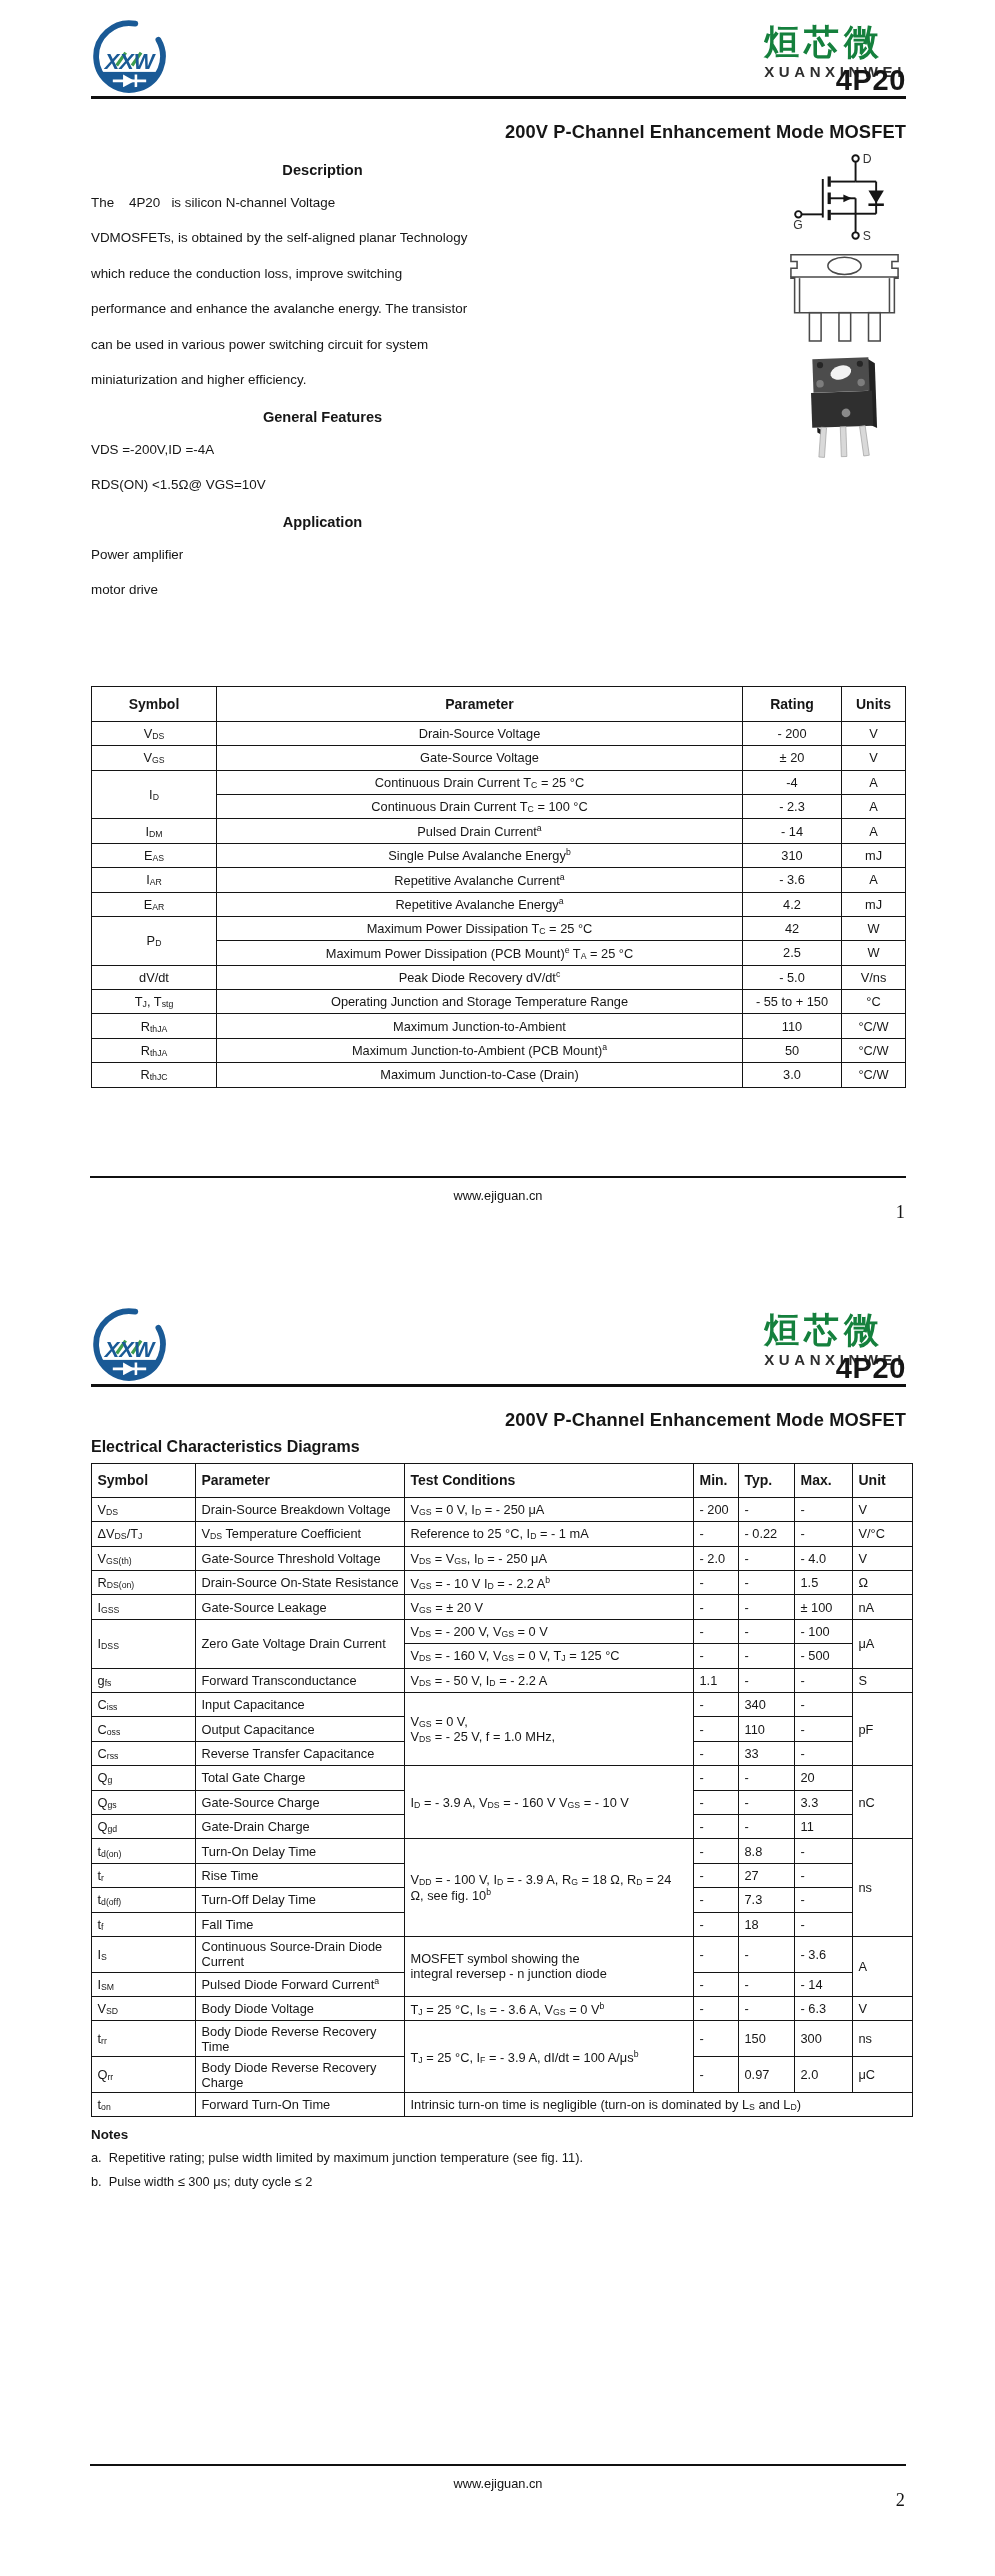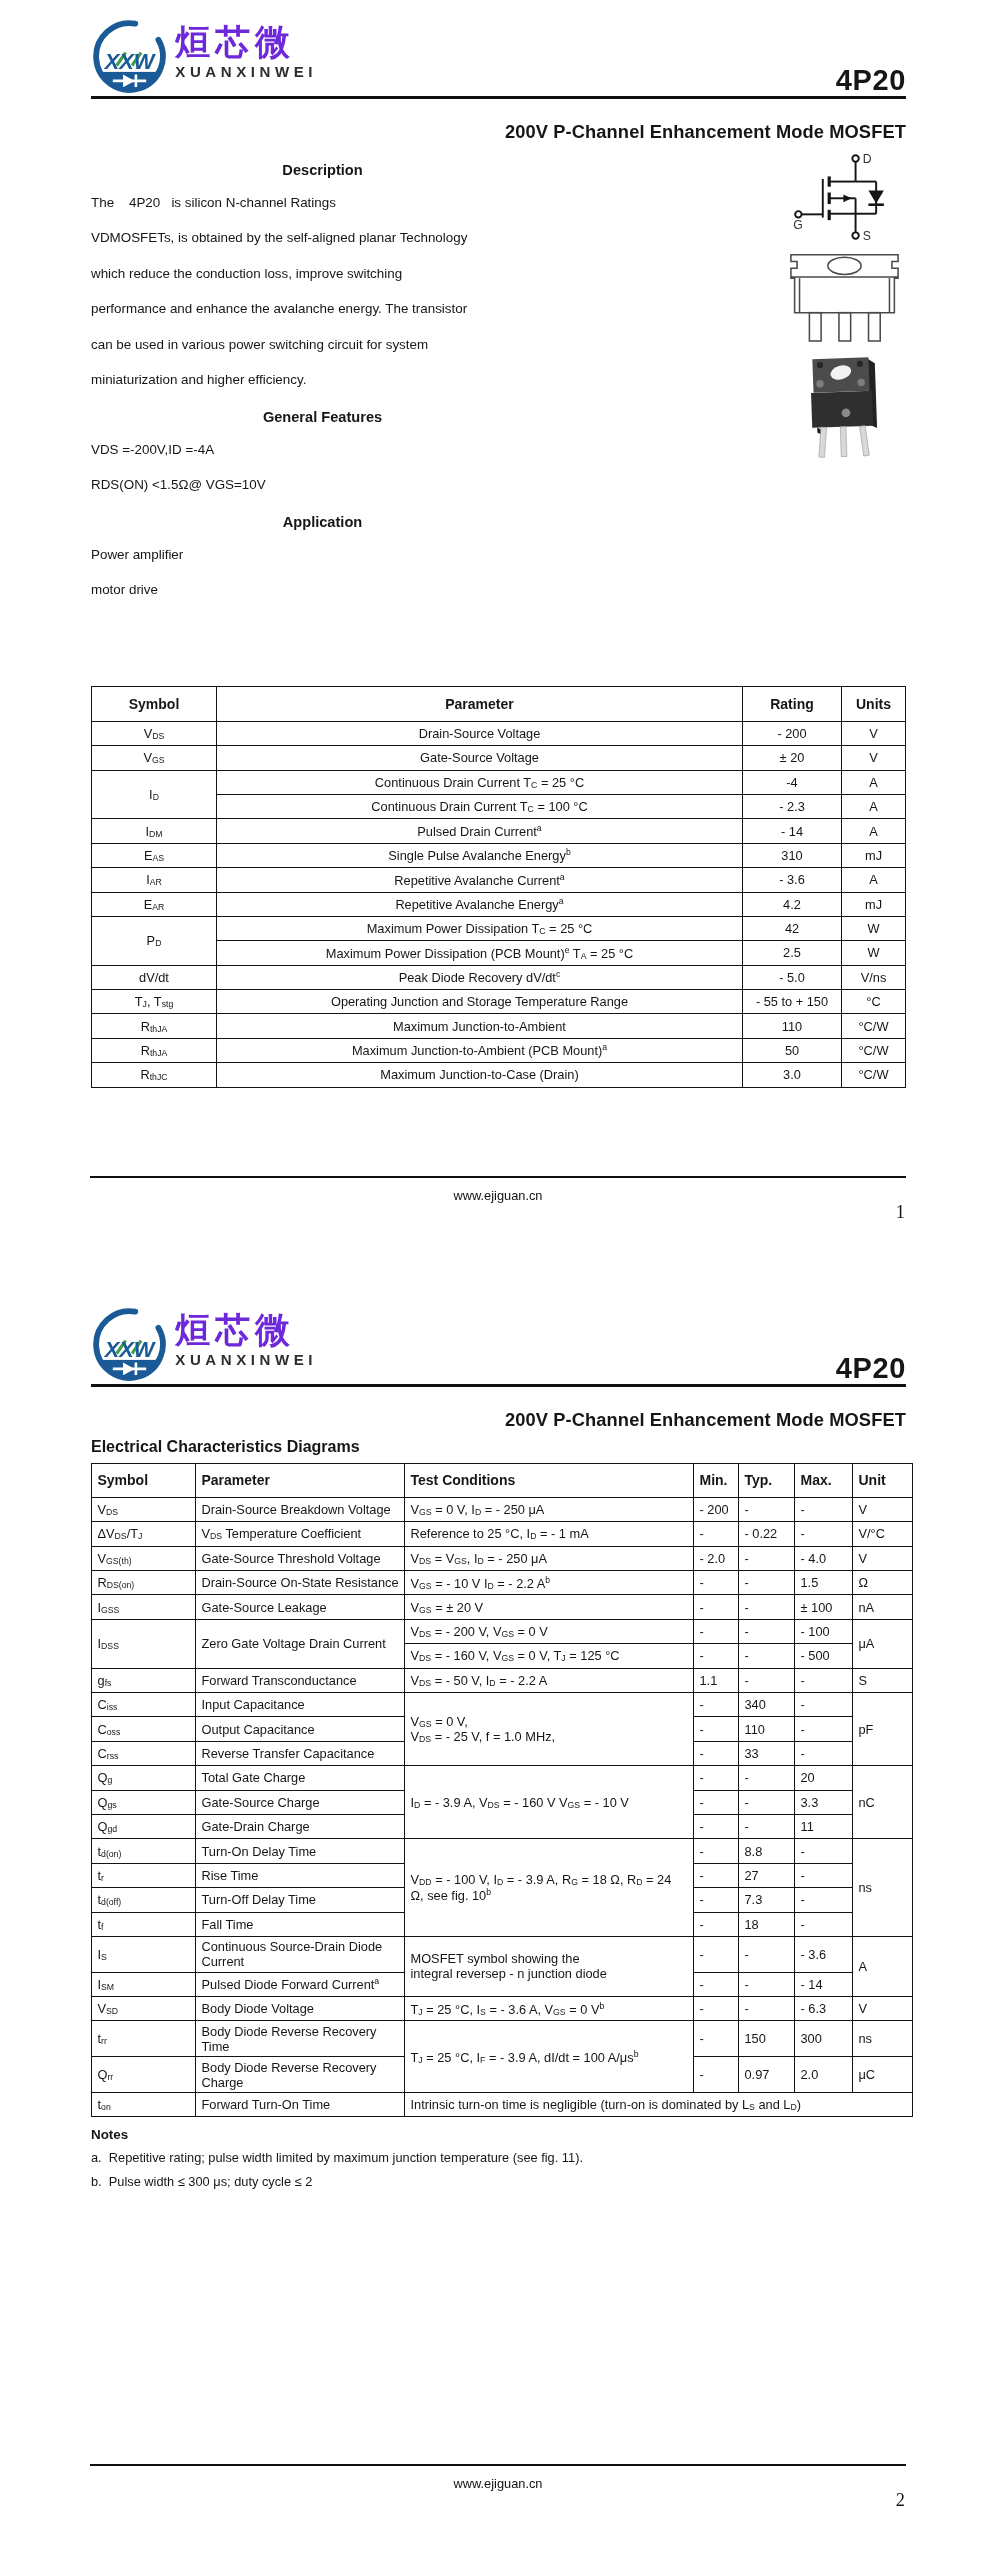--- a/index.html
+++ b/index.html
@@ -1,24 +1,24 @@
 <!DOCTYPE html>
 <html style="font-size:9.8px"><head>
 <meta charset="utf-8">
 <style>
   html,body{margin:0;padding:0;background:#ffffff;color:#161616;}
   body{width:995px;font-family:"Liberation Sans",sans-serif;}
   .page{position:relative;width:995px;height:1288px;overflow:hidden;background:#fff;}
   .content{padding:0 89px 0 91px;position:relative;}
   
   .hd{position:relative;padding-top:18.3px;}
-  .logoRow{display:flex;align-items:flex-start;gap:7.3px;}
+  .logoRow{display:flex;align-items:flex-start;gap:7.3px;justify-content:space-between;}
   .mark{width:77px;height:77px;flex:0 0 auto;}
   .brandtxt{padding-top:6.1px;}
-  .zh{font-size:35px;font-weight:bold;line-height:1.05;letter-spacing:4.9px;color:#6d28d9;font-family:"DejaVu Sans",sans-serif;}
+  .zh{font-size:35px;font-weight:bold;line-height:1.05;letter-spacing:4.9px;color:#15803d;font-family:"DejaVu Sans",sans-serif;}
   .en{font-size:15px;font-weight:600;letter-spacing:4.6px;color:#2e2e2e;margin-top:1.8px;}
   .pn{position:absolute;right:0;bottom:2.4px;font-size:29px;font-weight:bold;letter-spacing:0.6px;}
   .rule{border-bottom:3px solid #101010;margin-top:1.2px;}
   .subtitle{text-align:right;font-size:18.3px;font-weight:bold;margin-top:22px;letter-spacing:0.1px;}
   
   .p1body{position:relative;min-height:524px;}
   .leftcol{width:463px;}
   h3.sec{font-size:14.6px;font-weight:bold;margin:18.3px 0 18.3px;text-align:center;}
   p.line{font-size:13.4px;margin:0 0 22px;white-space:pre-wrap;line-height:1.0;}
   .figs{position:absolute;right:-2.4px;top:-9.8px;width:128px;display:flex;flex-direction:column;align-items:center;gap:9.8px;}
@@ -73,21 +73,21 @@
         </div>
       </div>
       <div class="pn">4P20</div>
       <div class="rule"></div>
     </div>
     <div class="subtitle">200V P-Channel Enhancement Mode MOSFET</div>
 
     <div class="p1body">
       <div class="leftcol">
         <h3 class="sec">Description</h3>
-        <p class="line">The    4P20   is silicon N-channel Ratings</p>
+        <p class="line">The    4P20   is silicon N-channel Voltage</p>
         <p class="line">VDMOSFETs, is obtained by the self-aligned planar Technology</p>
         <p class="line">which reduce the conduction loss, improve switching</p>
         <p class="line">performance and enhance the avalanche energy. The transistor</p>
         <p class="line">can be used in various power switching circuit for system</p>
         <p class="line">miniaturization and higher efficiency.</p>
         <h3 class="sec">General Features</h3>
         <p class="line">VDS =-200V,ID =-4A</p>
         <p class="line">RDS(ON) &lt;1.5Ω@ VGS=10V</p>
         <h3 class="sec">Application</h3>
         <p class="line">Power amplifier</p>

